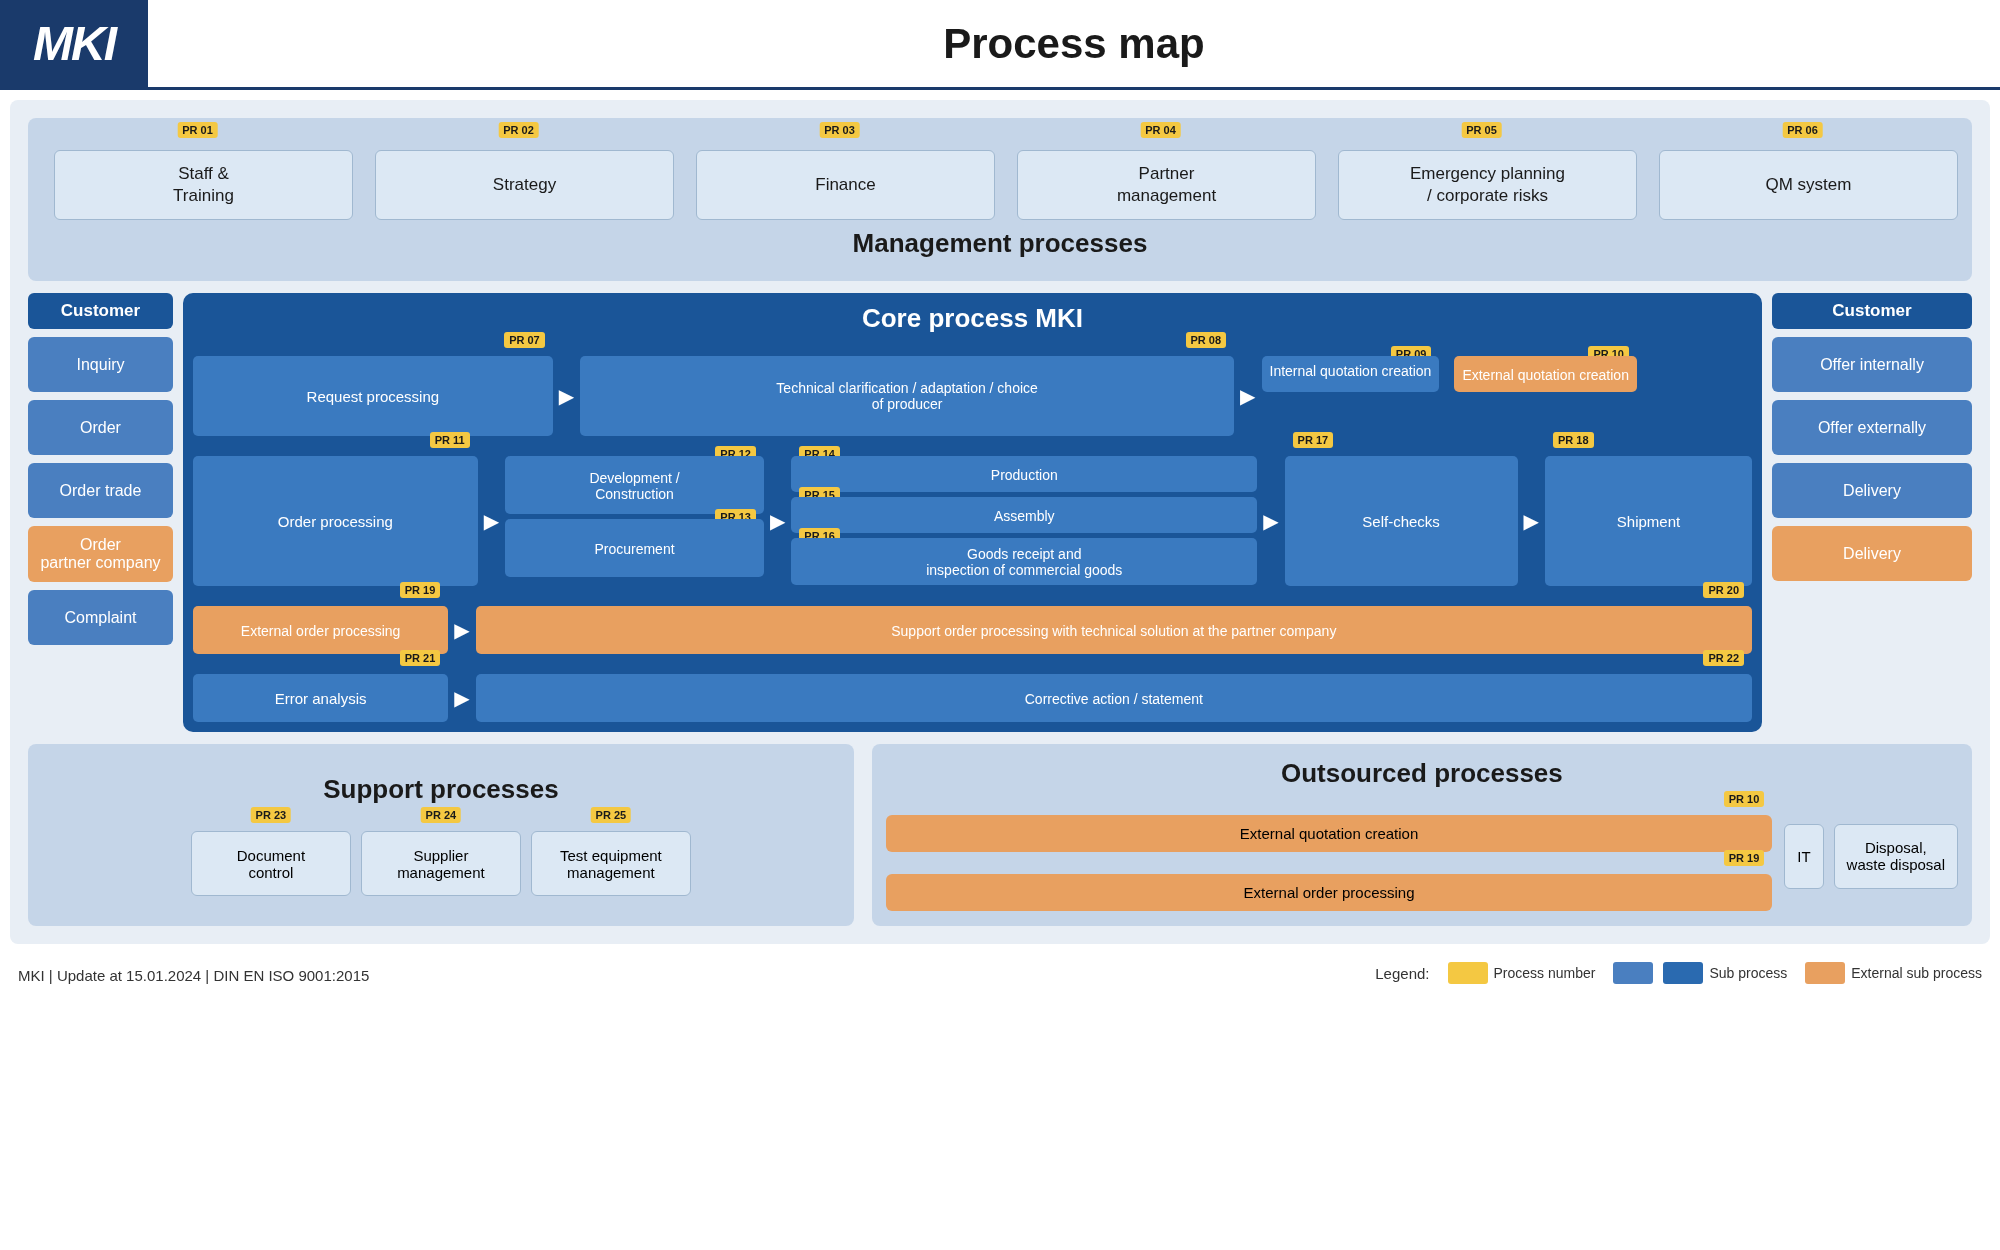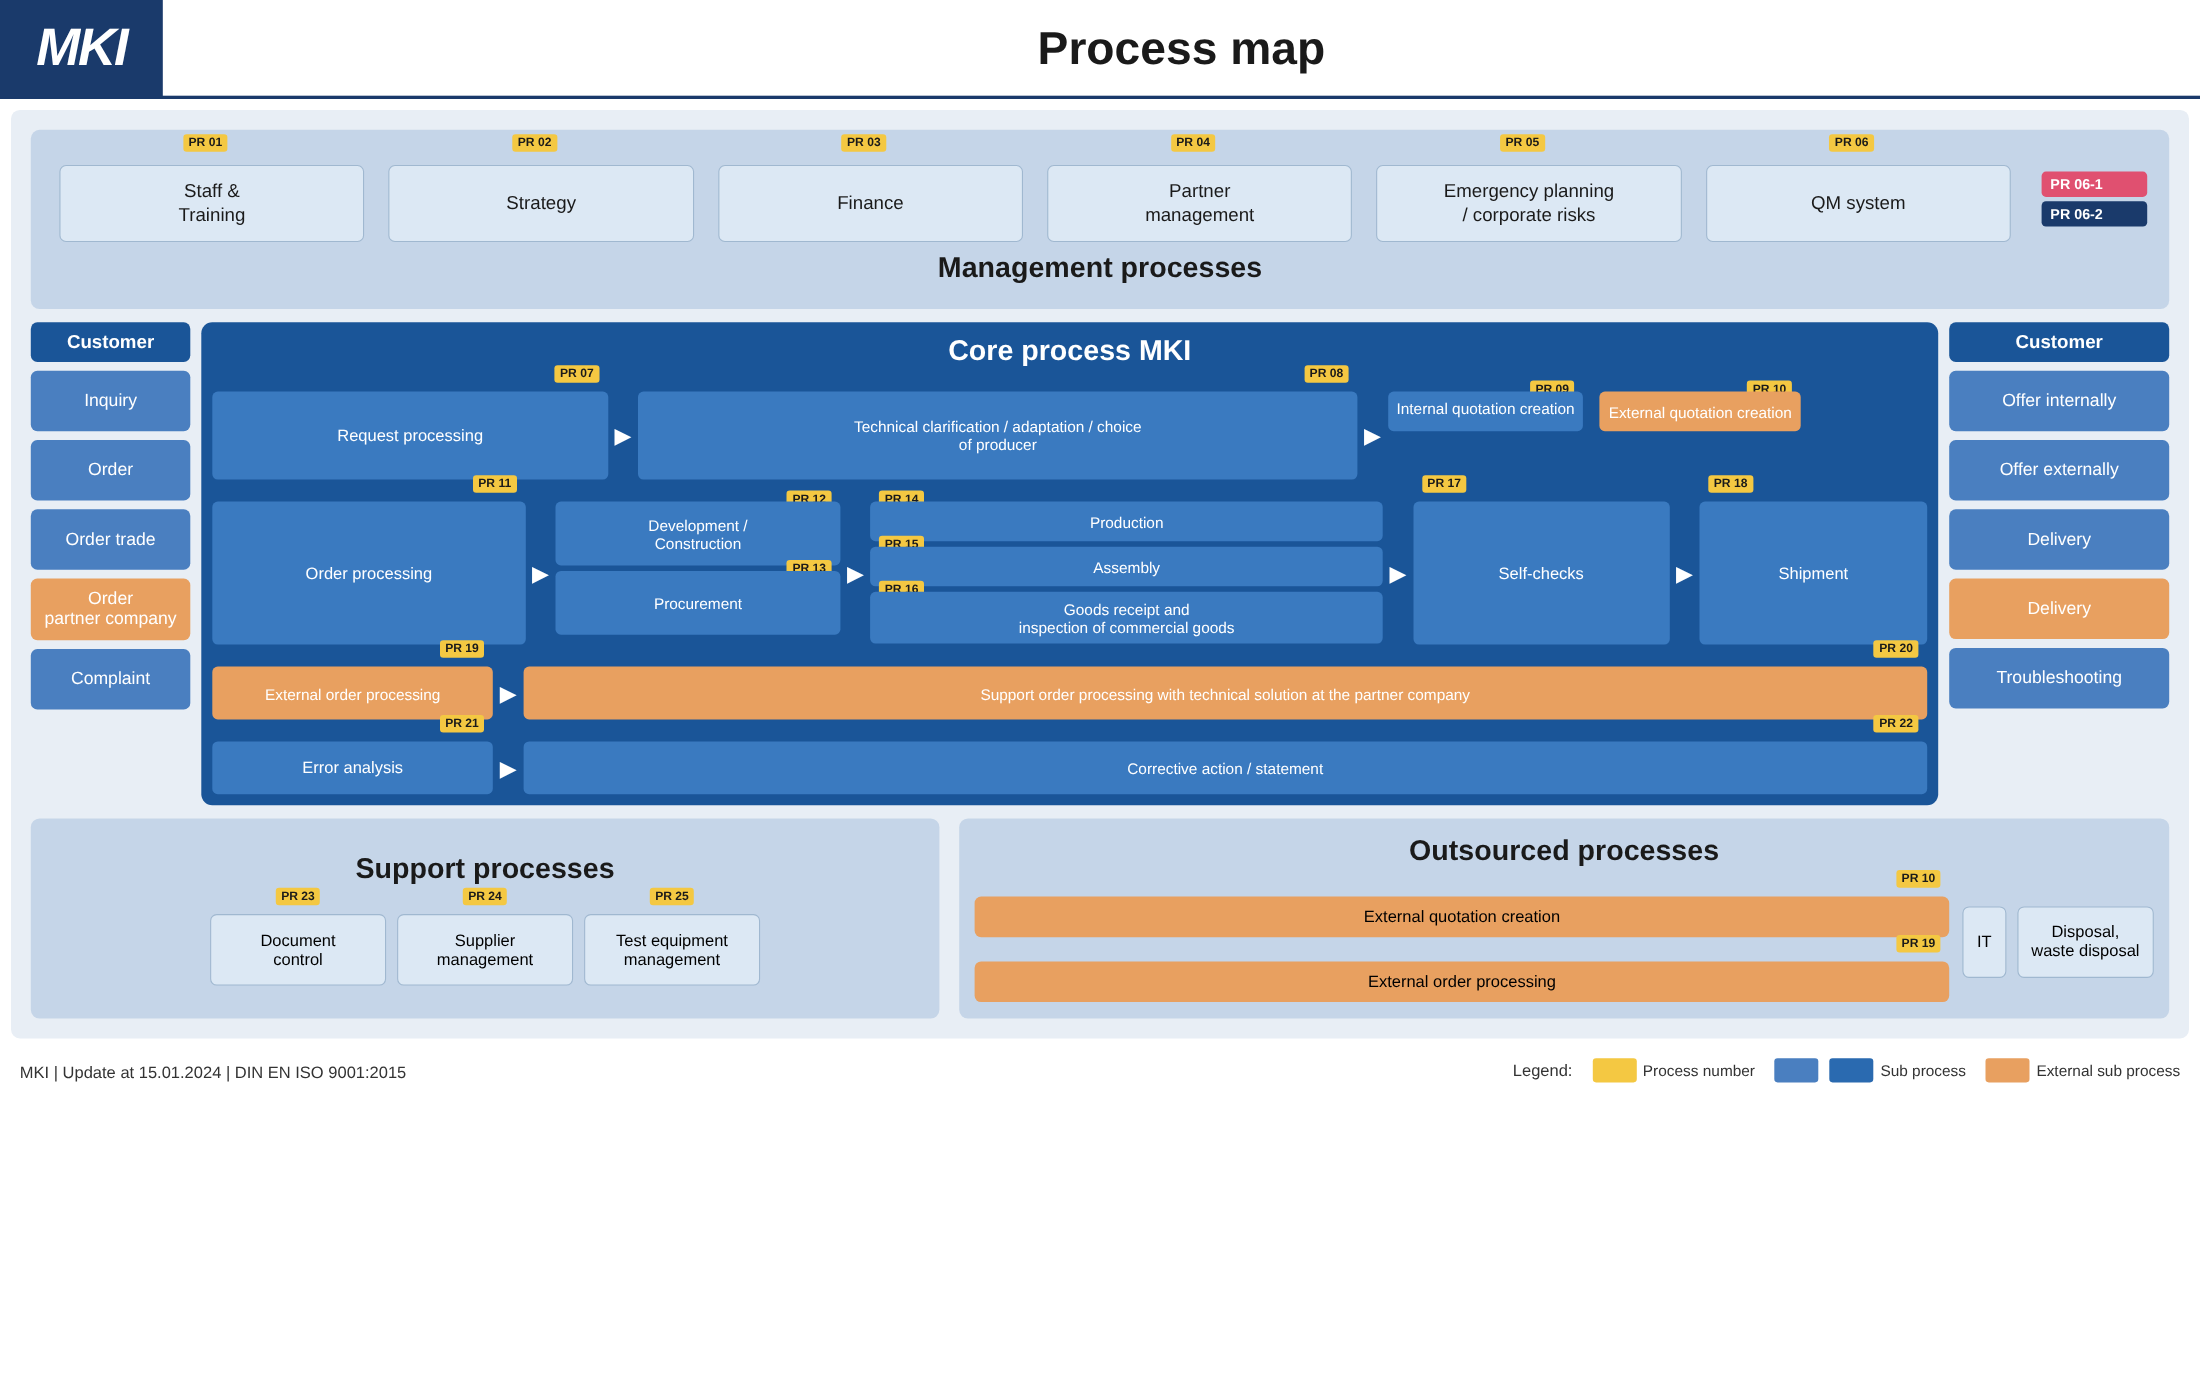--- a/index.html
+++ b/index.html
@@ -113,26 +113,20 @@
       <div class="mgmt-box-wrap">
         <span class="pr pr-center">PR 05</span>
         <div class="mgmt-box">Emergency planning<br>/ corporate risks</div>
       </div>
 
       <div class="mgmt-box-wrap">
         <span class="pr pr-center">PR 06</span>
         <div class="mgmt-box">QM system</div>
       </div>
 
-      <div class="mgmt-box-wrap" style="width:120px;flex:0 0 120px;">
-        <div class="mgmt-box-pr06">
-          <div class="pr06-1">PR 06-1</div>
-          <div class="pr06-2">PR 06-2</div>
-        </div>
-      </div>
     </div>
     <div class="mgmt-title">Management processes</div>
   </div>
 
   <div class="core-area">
 
     <div class="customer-col">
       <div class="customer-header">Customer</div>
       <div class="customer-box">Inquiry</div>
       <div class="customer-box">Order</div>
@@ -245,21 +239,20 @@
       </div>
 
     </div>
 
     <div class="right-customer-col">
       <div class="right-customer-header">Customer</div>
       <div class="right-box">Offer internally</div>
       <div class="right-box">Offer externally</div>
       <div class="right-box">Delivery</div>
       <div class="right-box orange">Delivery</div>
-      <div class="right-box">Troubleshooting</div>
     </div>
 
   </div>
 
   <div class="bottom-sections">
 
     <div class="support-section">
       <div class="section-title">Support processes</div>
       <div class="support-boxes">
 

